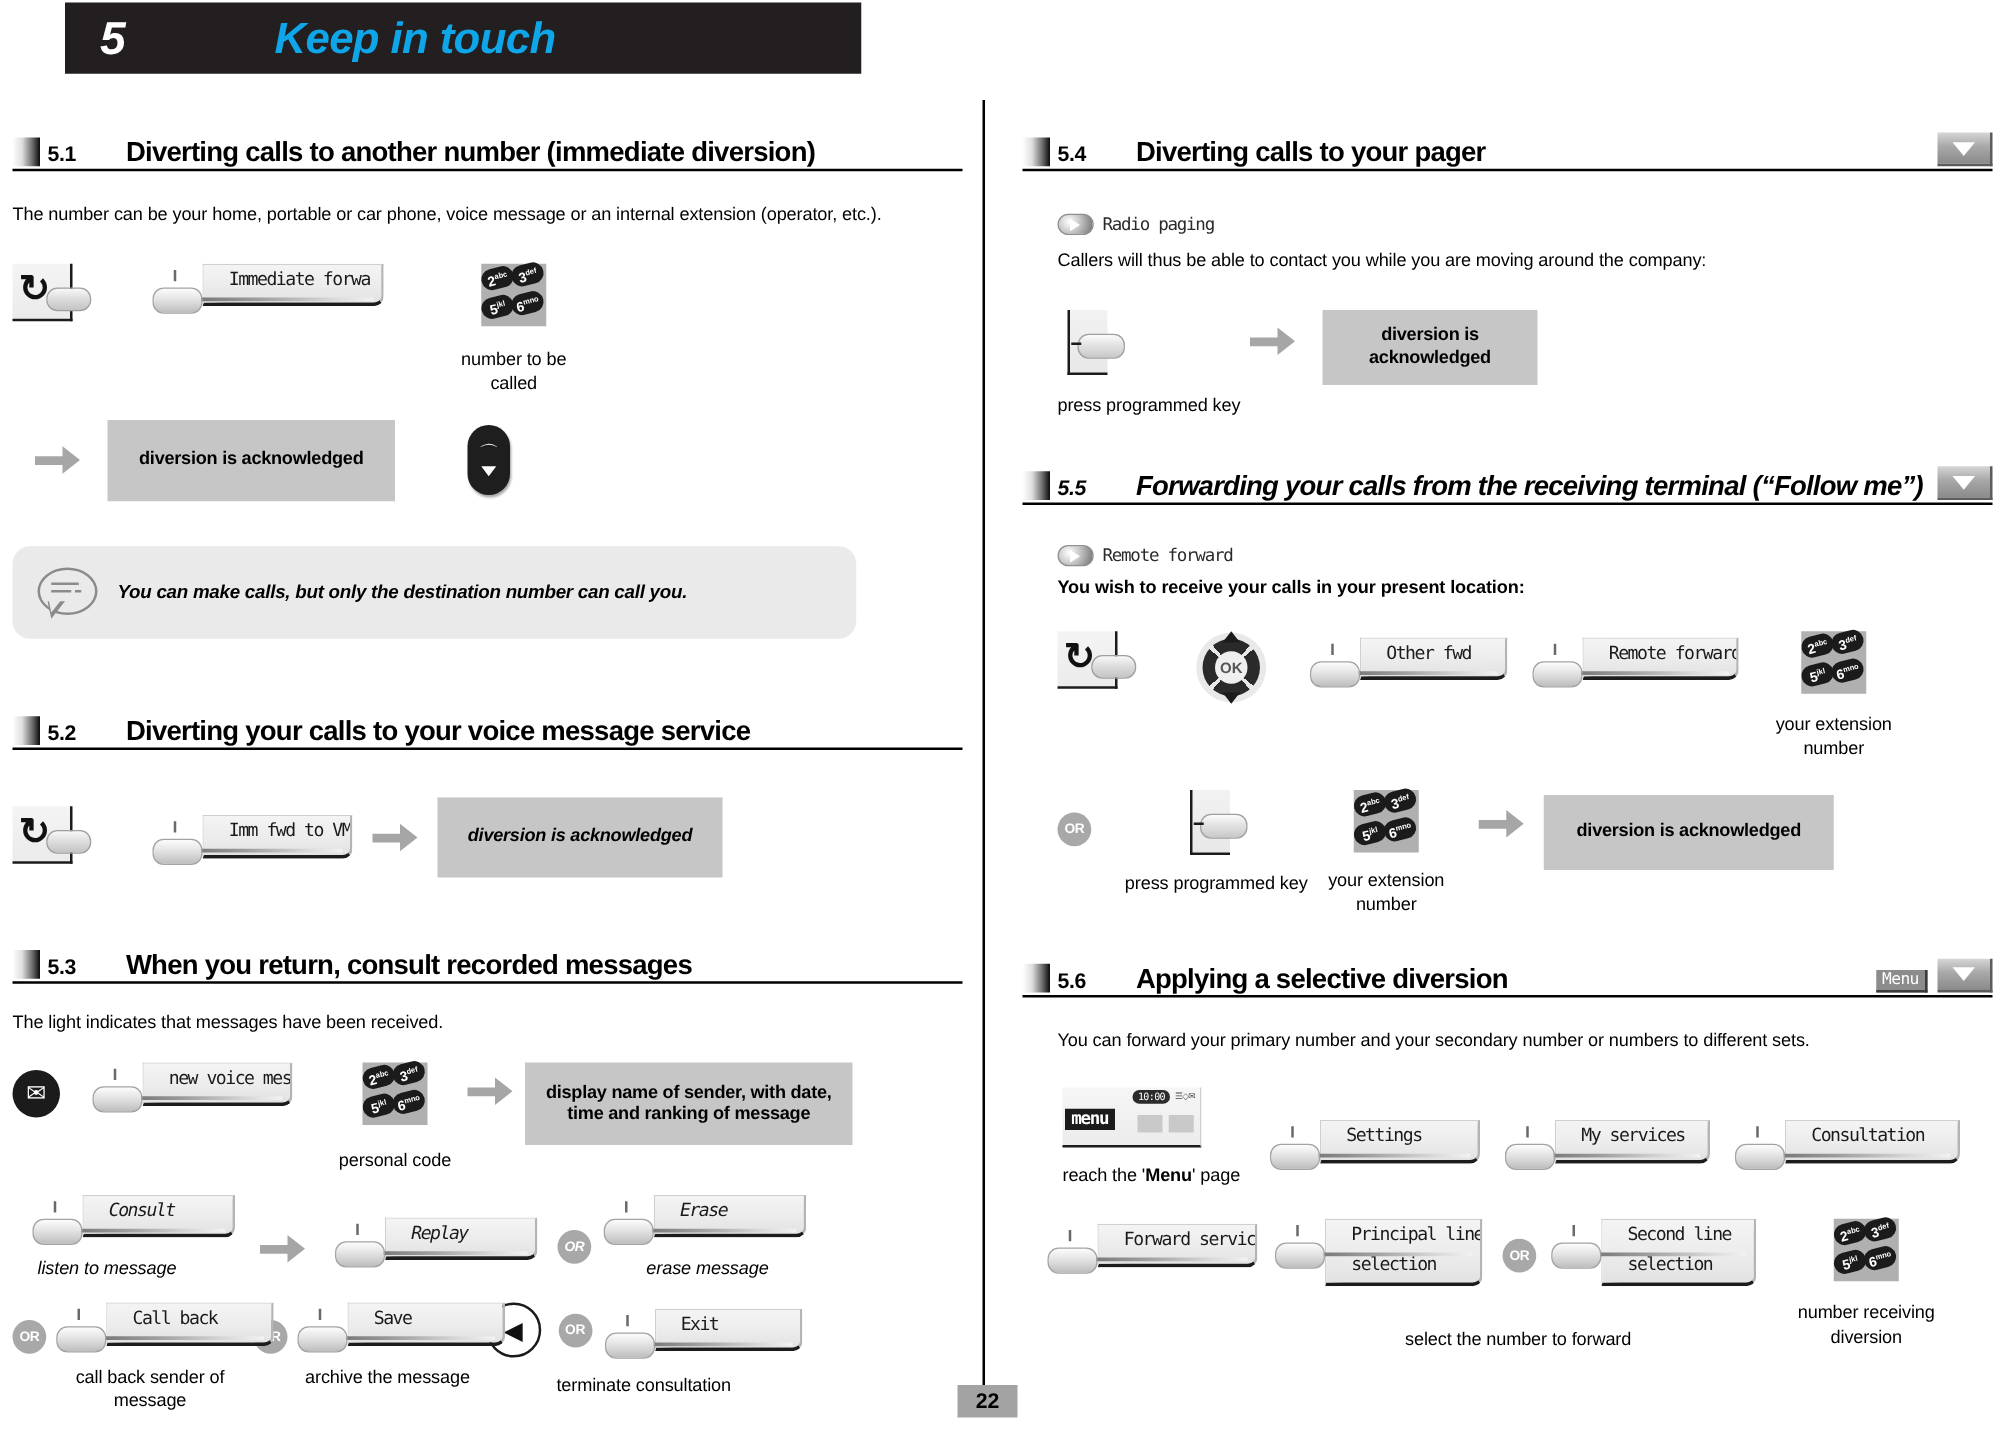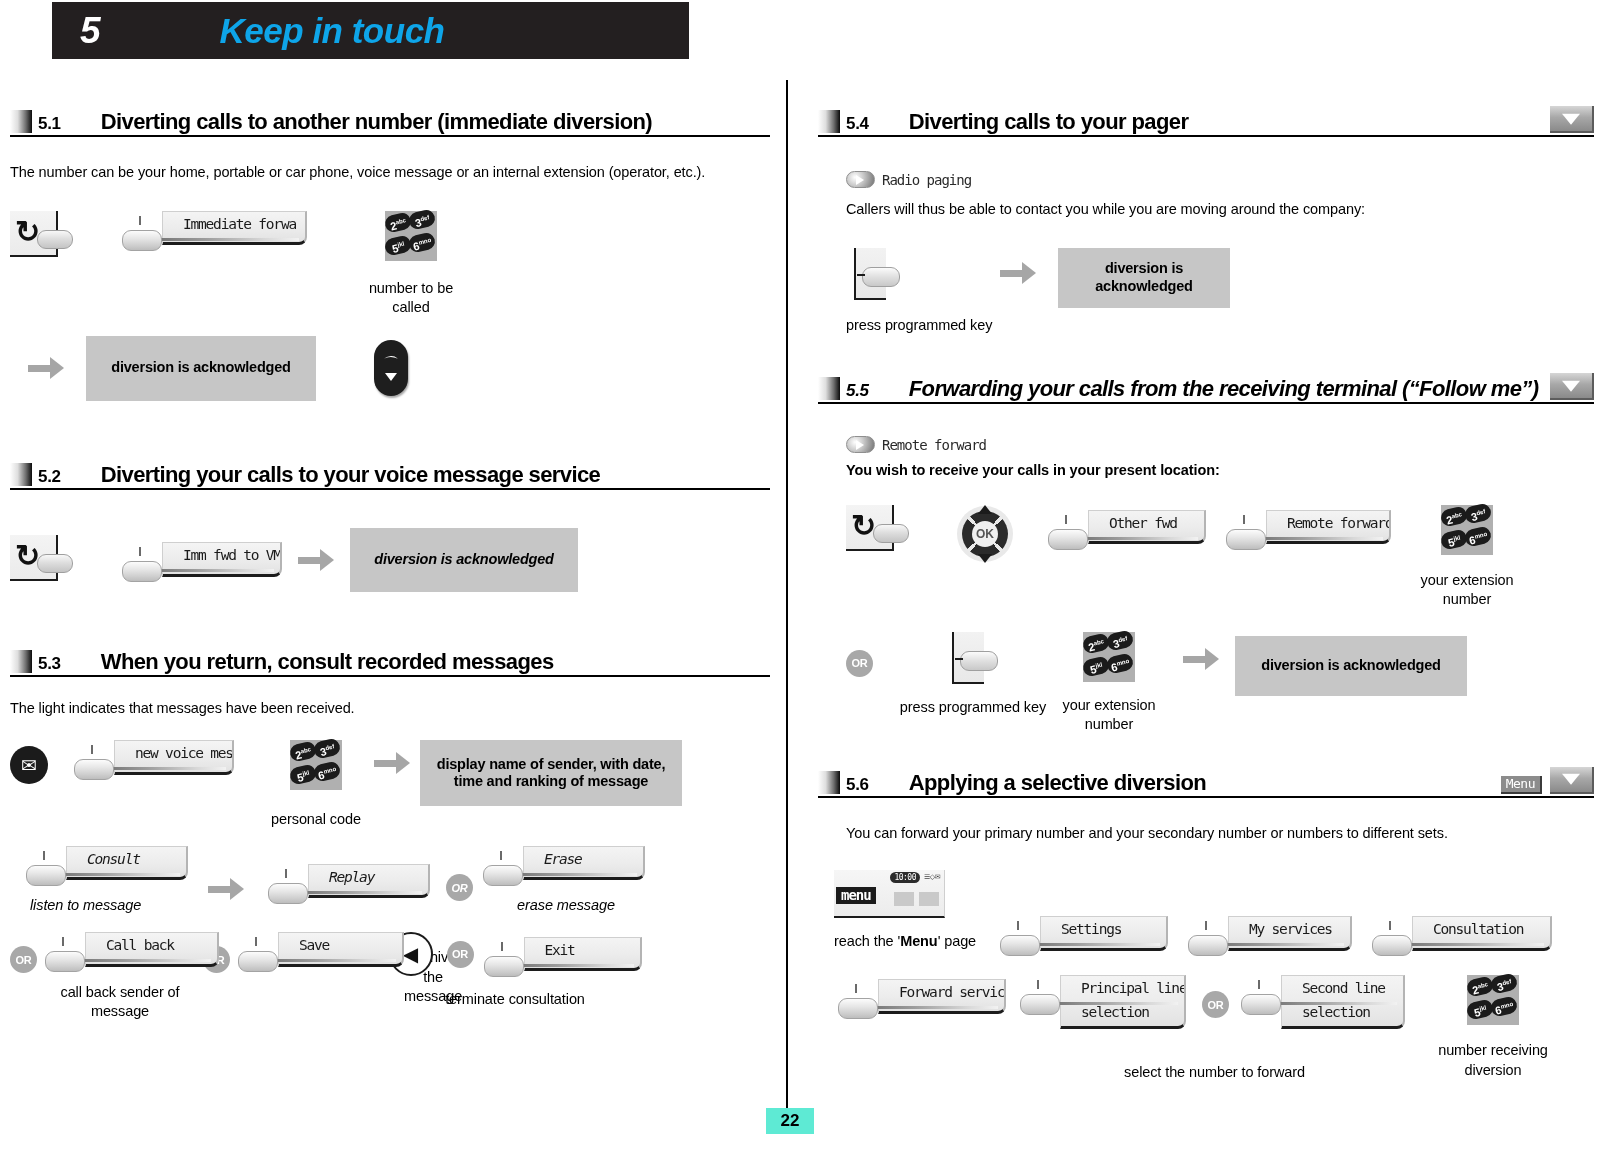--- a/index.html
+++ b/index.html
@@ -600,21 +600,21 @@
   }
   .rowc { display: flex; align-items: center; }
 
   
   .page-num {
     position: absolute;
     left: 766px;
     top: 1108px;
     width: 48px;
     height: 26px;
-    background: #5eead4;
+    background: #a3a3a3;
     display: flex;
     align-items: center;
     justify-content: center;
     font-size: 17px;
     font-weight: bold;
   }
 </style>
 </head>
 <body>
 
@@ -671,20 +671,31 @@
         <div class="shaft"></div>
           <div class="head"></div>
       </div>
       <div class="resultbox" style="width:230px; height:65px; margin-left:18px;">diversion is acknowledged</div>
       <div class="hangup" style="margin-left:58px;">
         <div class="hs">⌒</div>
         <div class="tri"></div>
       </div>
     </div>
 
+    <div class="notebox" style="margin-top:36px; width:655px;">
+      <div class="note-bubble">
+        <div class="ell"></div>
+        <div class="ln ln1"></div>
+        <div class="ln ln2"></div>
+        <div class="ln ln3"></div>
+        <div class="tail"></div>
+        <div class="tail-in"></div>
+      </div>
+      <div class="note-text">You can make calls, but only the destination number can call you.</div>
+    </div>
 
     <div class="section" style="margin-top:52px;">
       <div class="sec-head">
         <div class="sec-grad"></div>
         <div class="sec-num">5.2</div>
         <div class="sec-title">Diverting your calls to your voice message service</div>
       </div>
     </div>
 
     <div class="rowc" style="margin-top:38px;">
@@ -791,21 +802,21 @@
           <div class="sk-body">
             <div class="sk-label">Call back</div>
           </div>
           <div class="sk-tick"></div>
           <div class="sk-rail"></div>
           <div class="sk-knob"></div>
         </div>
         <div class="cap" style="margin-top:16px;">call back sender of message</div>
       </div>
       <div class="or-badge" style="margin-left:12px; margin-top:14px;">OR</div>
-      <div style="margin-left:12px; display:flex; flex-direction:row; width:136px;">
+      <div style="margin-left:12px; display:flex; flex-direction:column; width:136px;">
         <div class="softkey" style="width:126px;">
           <div class="sk-body">
             <div class="sk-label">Save</div>
           </div>
           <div class="sk-tick"></div>
           <div class="sk-rail"></div>
           <div class="sk-knob"></div>
         </div>
         <div class="cap" style="margin-top:16px;">archive the message</div>
       </div>
@@ -956,21 +967,21 @@
         <div class="sec-title">Applying a selective diversion</div>
         <div class="sec-badges">
           <div class="badge-menu">Menu</div>
           <div class="badge-down"></div>
         </div>
       </div>
     </div>
 
     <div class="body-text" style="margin-top:26px; margin-left:28px;">You can forward your primary number and your secondary number or numbers to different sets.</div>
 
-    <div class="row" style="margin-top:26px; margin-left:16px; align-items:flex-end;">
+    <div class="row" style="margin-top:26px; margin-left:32px; align-items:center;">
       <div style="display:flex; flex-direction:column; width:148px;">
         <div class="menuscreen">
           <div class="ms-topbar">
             <div class="ms-clock">10:00</div>
             <div class="ms-icons">☰◇✉</div>
           </div>
           <div class="ms-menu">menu</div>
           <div class="ms-blank1"></div>
           <div class="ms-blank2"></div>
         </div>

